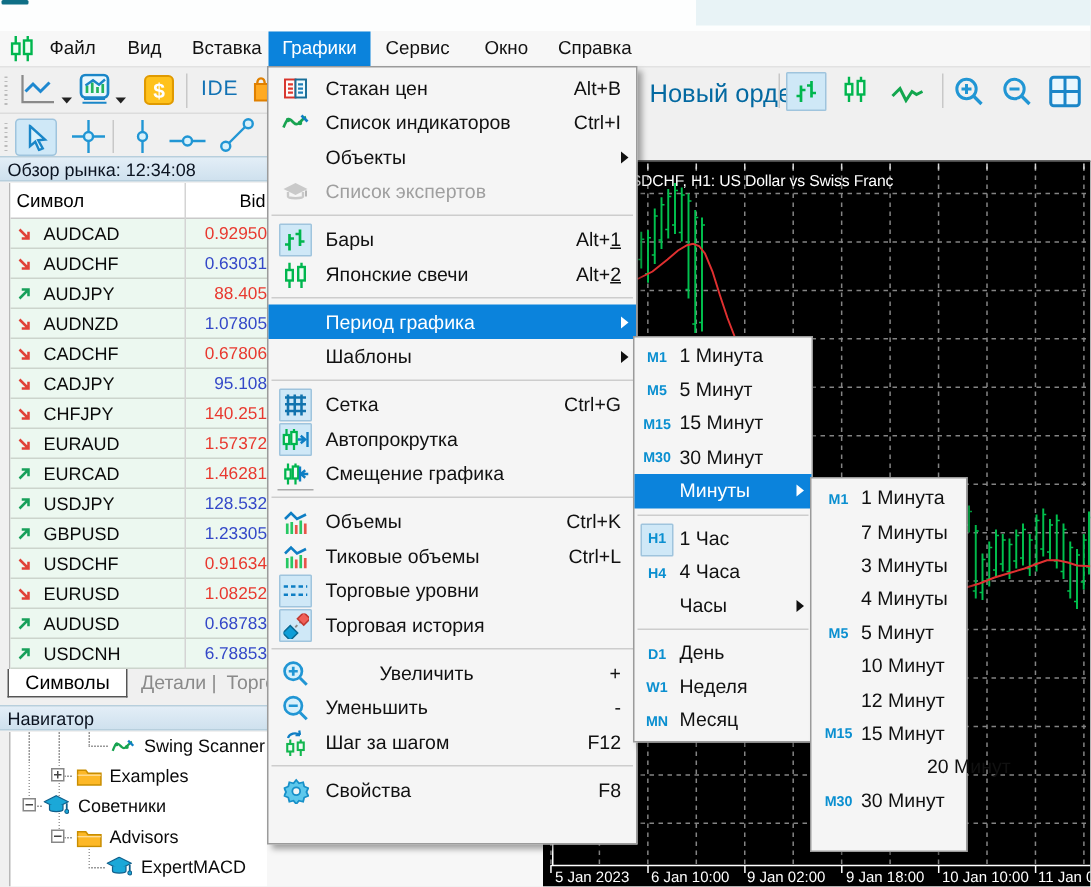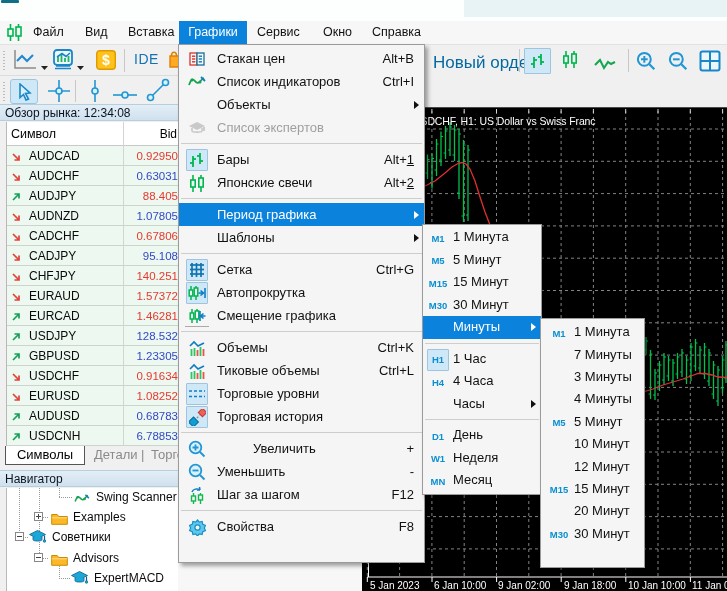--- a/index.html
+++ b/index.html
@@ -853,21 +853,21 @@
       </div>
       <div class="mitem" style="height: 22.4px;">
         <div class="lbl" style="left: 33px; top: 3.2px;">12 Минут</div>
       </div>
       <div class="mitem" style="height: 22.4px;">
         <div class="ic">
           <span class="plabel">M15</span>
         </div>
         <div class="lbl" style="left: 33px; top: 3.2px;">15 Минут</div>
       </div>
-      <div class="mitem" style="height: 22.4px;">
+      <div class="mitem" style="height: 22.4px; margin-left: 44px;">
         <div class="lbl" style="left: 33px; top: 3.2px;">20 Минут</div>
       </div>
       <div class="mitem" style="height: 22.4px;">
         <div class="ic">
           <span class="plabel">M30</span>
         </div>
         <div class="lbl" style="left: 33px; top: 3.2px;">30 Минут</div>
       </div>
     </div>
 </div>

